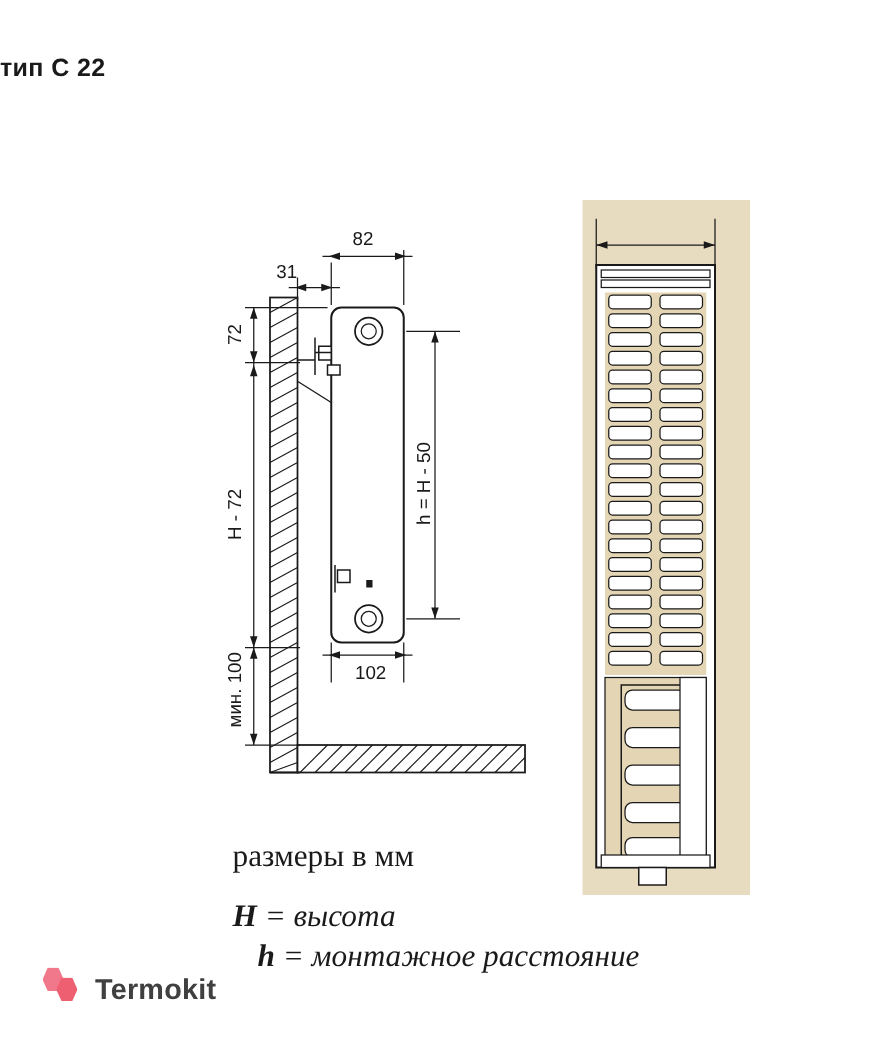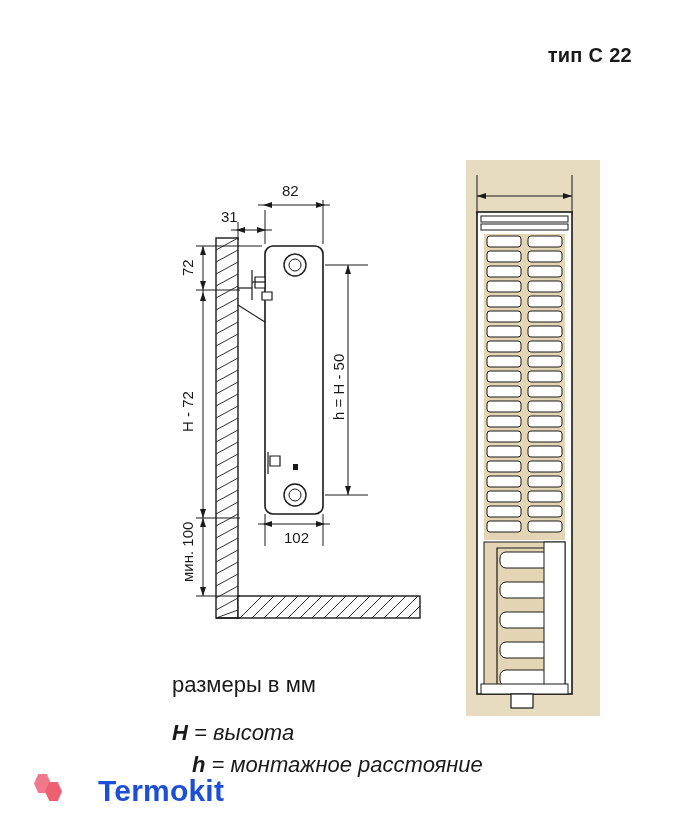--- a/index.html
+++ b/index.html
@@ -19,29 +19,30 @@
     position: absolute;
     left: 0; top: 0;
     width: 700px;
     height: 835px;
   }
   #title {
     position: absolute;
     top: 44px;
     left: 0;
     width: 632px;
-    text-align: right;
+    text-align: left;
     font-size: 20px;
     font-weight: bold;
     letter-spacing: 0.3px;
   }
   .legend {
     position: absolute;
-    left: 172px;
-    font-size: 22px;
+    left: 186px;
+    font-size: 25px;
+    font-family: Liberation Serif, serif;
   }
   #legend-units { top: 672px; font-style: normal; }
   #legend-h-big { top: 720px; font-style: italic; }
   #legend-h-small { top: 752px; font-style: italic; margin-left: 20px; }
   .legend b { font-style: italic; font-weight: bold; }
   .legend span.def { font-style: italic; text-align: right; }
 
   
   #brand {
     position: absolute;
@@ -60,25 +61,24 @@
   #brand .mark i {
     position: absolute;
     display: block;
     width: 17px; height: 19px;
     background: #f06a7a;
     clip-path: polygon(25% 0%, 75% 0%, 100% 50%, 75% 100%, 25% 100%, 0% 50%);
   }
   #brand .mark i.a { left: 0; top: 0; background: #f1788a; }
   #brand .mark i.b { left: 11px; top: 8px; background: #ef5f72; }
   #brand .word {
-    font-size: 30px;
+    font-size: 23px;
     font-weight: bold;
-    color: #1d4ed8;
+    color: #404040;
     letter-spacing: 0.2px;
-    margin-left: 22px;
   }
   svg text {
     font-family: "Liberation Sans", sans-serif;
     fill: #1a1a1a;
   }
 </style>
 </head>
 <body>
 
 <div class="canvas">

